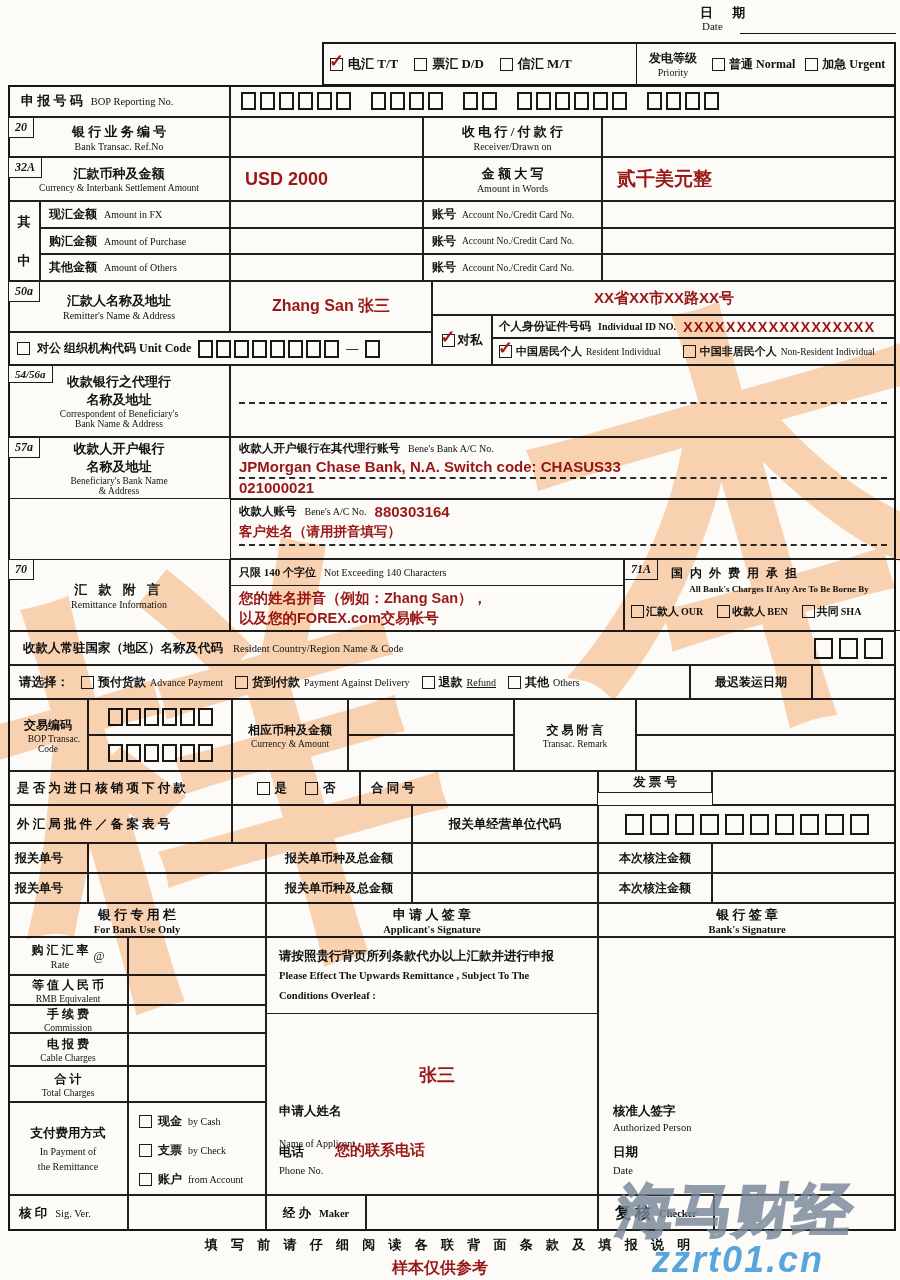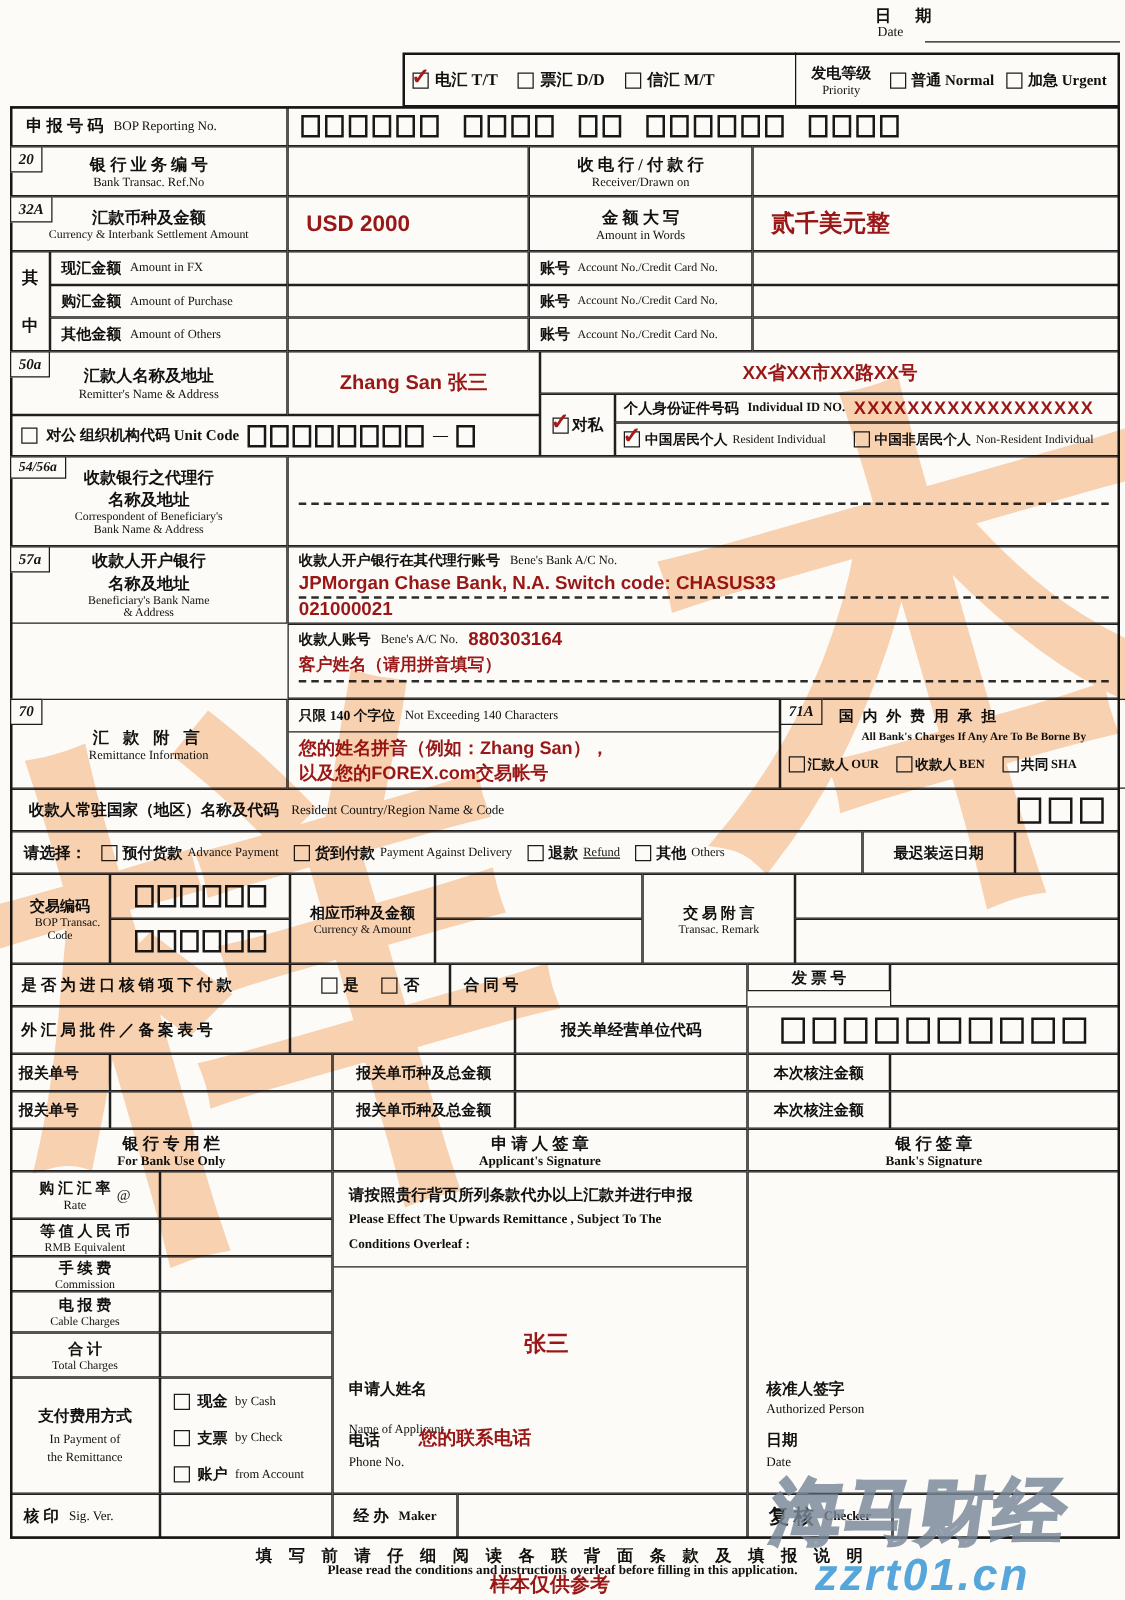--- a/index.html
+++ b/index.html
@@ -542,21 +542,20 @@
       <span class="en" style="font-size:10.5px;font-weight:bold;">Maker</span>
   </div>
   <div class="c" style="left:366px;top:1195px;width:232px;height:36px;"></div>
   <div class="c hflex" style="left:598px;top:1195px;width:116px;height:36px;gap:8px;justify-content:center;">
     <span class="cn" style="font-size:16px;">复 核</span>
       <span class="en" style="font-size:10.5px;font-weight:bold;text-align:right;">Checker</span>
   </div>
   <div class="c" style="left:714px;top:1195px;width:182px;height:36px;"></div>
 
   <div class="cn" style="position:absolute;left:0;top:1236px;width:900px;text-align:center;font-size:13px;letter-spacing:5px;">填 写 前 请 仔 细 阅 读 各 联 背 面 条 款 及 填 报 说 明</div>
-  <div class="en" style="position:absolute;left:0;top:1251px;width:900px;text-align:center;font-size:10.5px;font-weight:bold;">Please read the conditions and instructions overleaf before filling in this application.</div>
   <div class="red" style="position:absolute;left:0;top:1258px;width:880px;text-align:center;font-size:16px;">样本仅供参考</div>
 
   <div class="wmbig" style="left:540px;top:300px;">本</div>
   <div class="wmbig" style="left:0px;top:560px;">样</div>
   <div class="wmbrand" style="left:618px;top:1182px;">海马财经</div>
   <div class="wmsite" style="left:652px;top:1242px;">zzrt01.cn</div>
 
 </div>
 
 </body></html>

